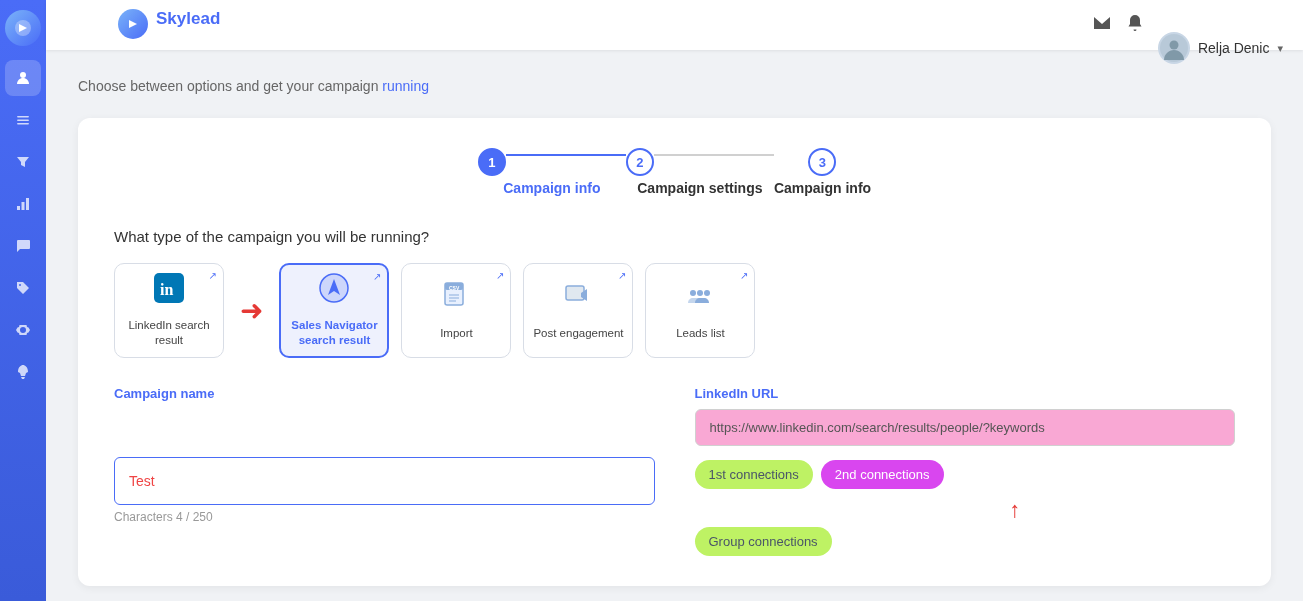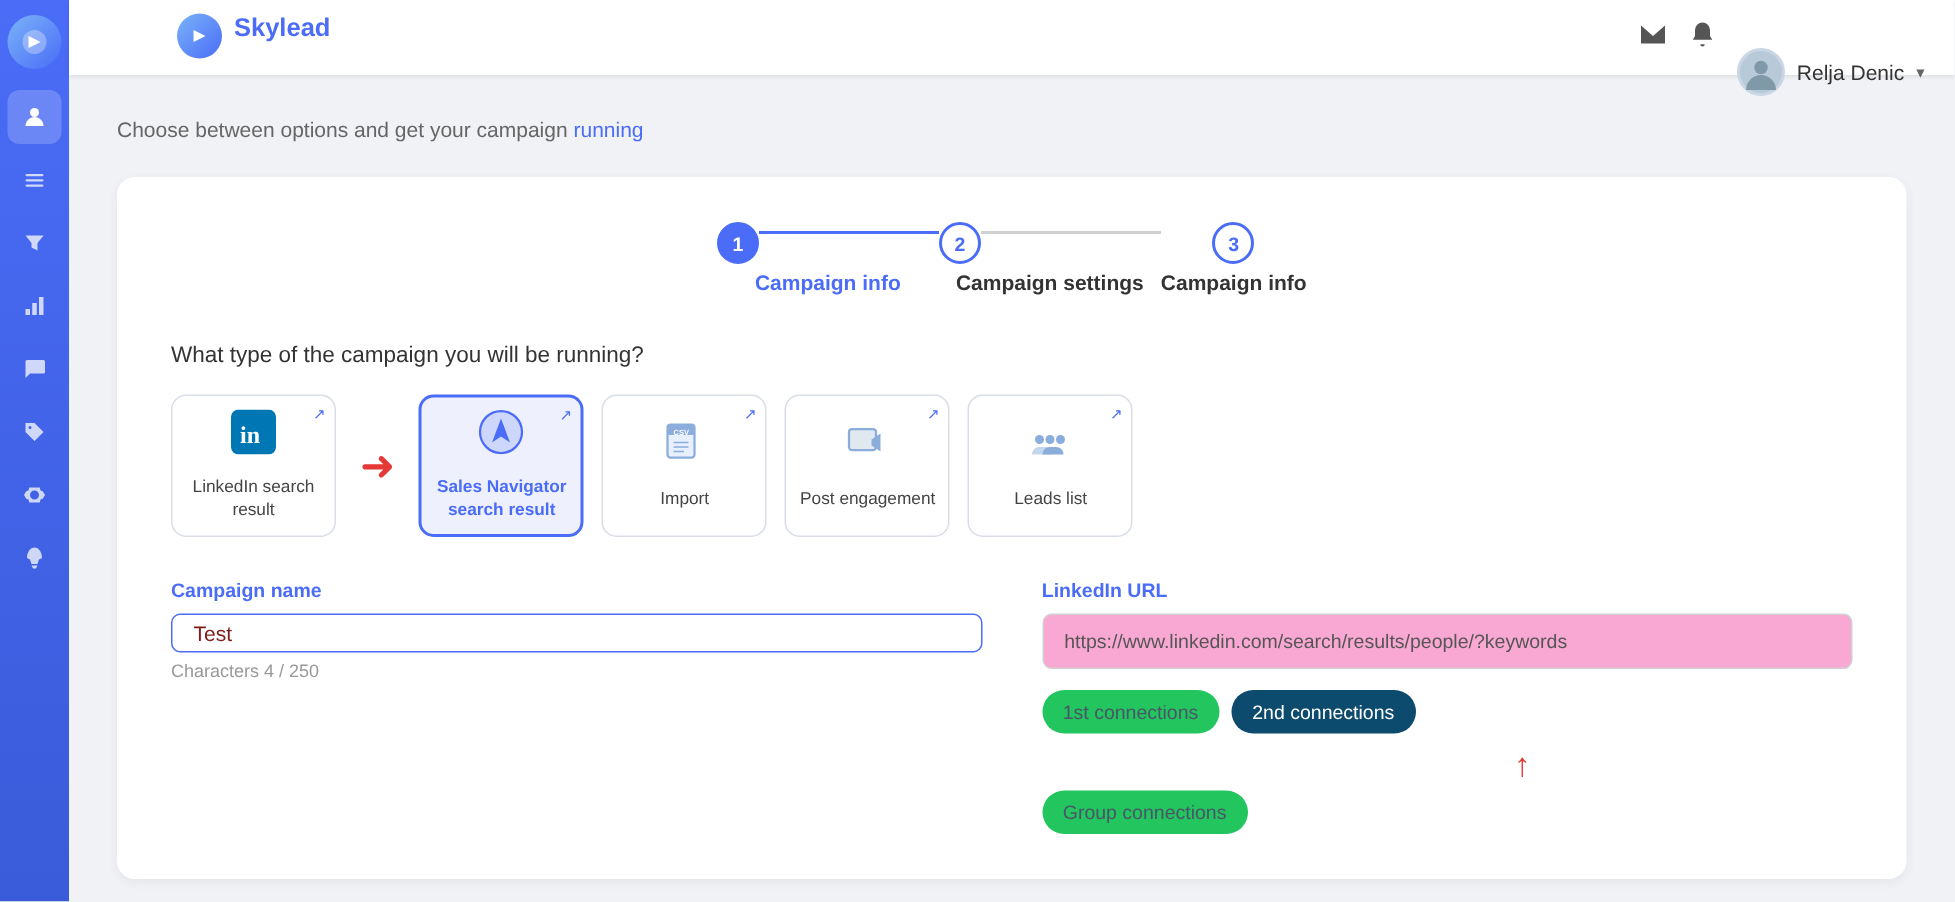--- a/index.html
+++ b/index.html
@@ -156,26 +156,27 @@
     .bottom-section {
       display: flex;
       gap: 40px;
     }
     .left-section { flex: 1; }
     .right-section { flex: 1; }
 
     .field-label { font-size: 13px; color: #4a6cf7; font-weight: 600; margin-bottom: 8px; }
     .text-input {
       width: 100%;
-      padding: 4px 14px;
+      padding: 15px 14px;
       border: 1.5px solid #4a6cf7;
       border-radius: 6px;
       font-size: 14px;
-      color: #7f1d1d;
+      color: #ef4444;
       outline: none;
+      margin-top: 48px;
     }
     .char-count { font-size: 12px; color: #999; margin-top: 5px; }
 
     .url-input {
       width: 100%;
       padding: 10px 14px;
       border: 1.5px solid #d0d0d0;
       border-radius: 6px;
       font-size: 13px;
       color: #555;
@@ -184,26 +185,26 @@
       margin-bottom: 14px;
     }
 
     .connections-row { display: flex; gap: 8px; flex-wrap: wrap; margin-bottom: 8px; position: relative; }
     .conn-btn {
       padding: 7px 14px;
       border-radius: 20px;
       border: none;
       font-size: 13px;
       cursor: pointer;
-      background: #22c55e;
+      background: #bef264;
       color: #4a5568;
       font-weight: 500;
     }
     .conn-btn.selected {
-      background: #0c4a6e;
+      background: #d946ef;
       color: #fff;
     }
 
     .topbar-brand {
       display: flex; align-items: flex-start; gap: 8px;
       position: absolute; left: 72px; top: 9px;
     }
   </style>
 </head>
 <body>

